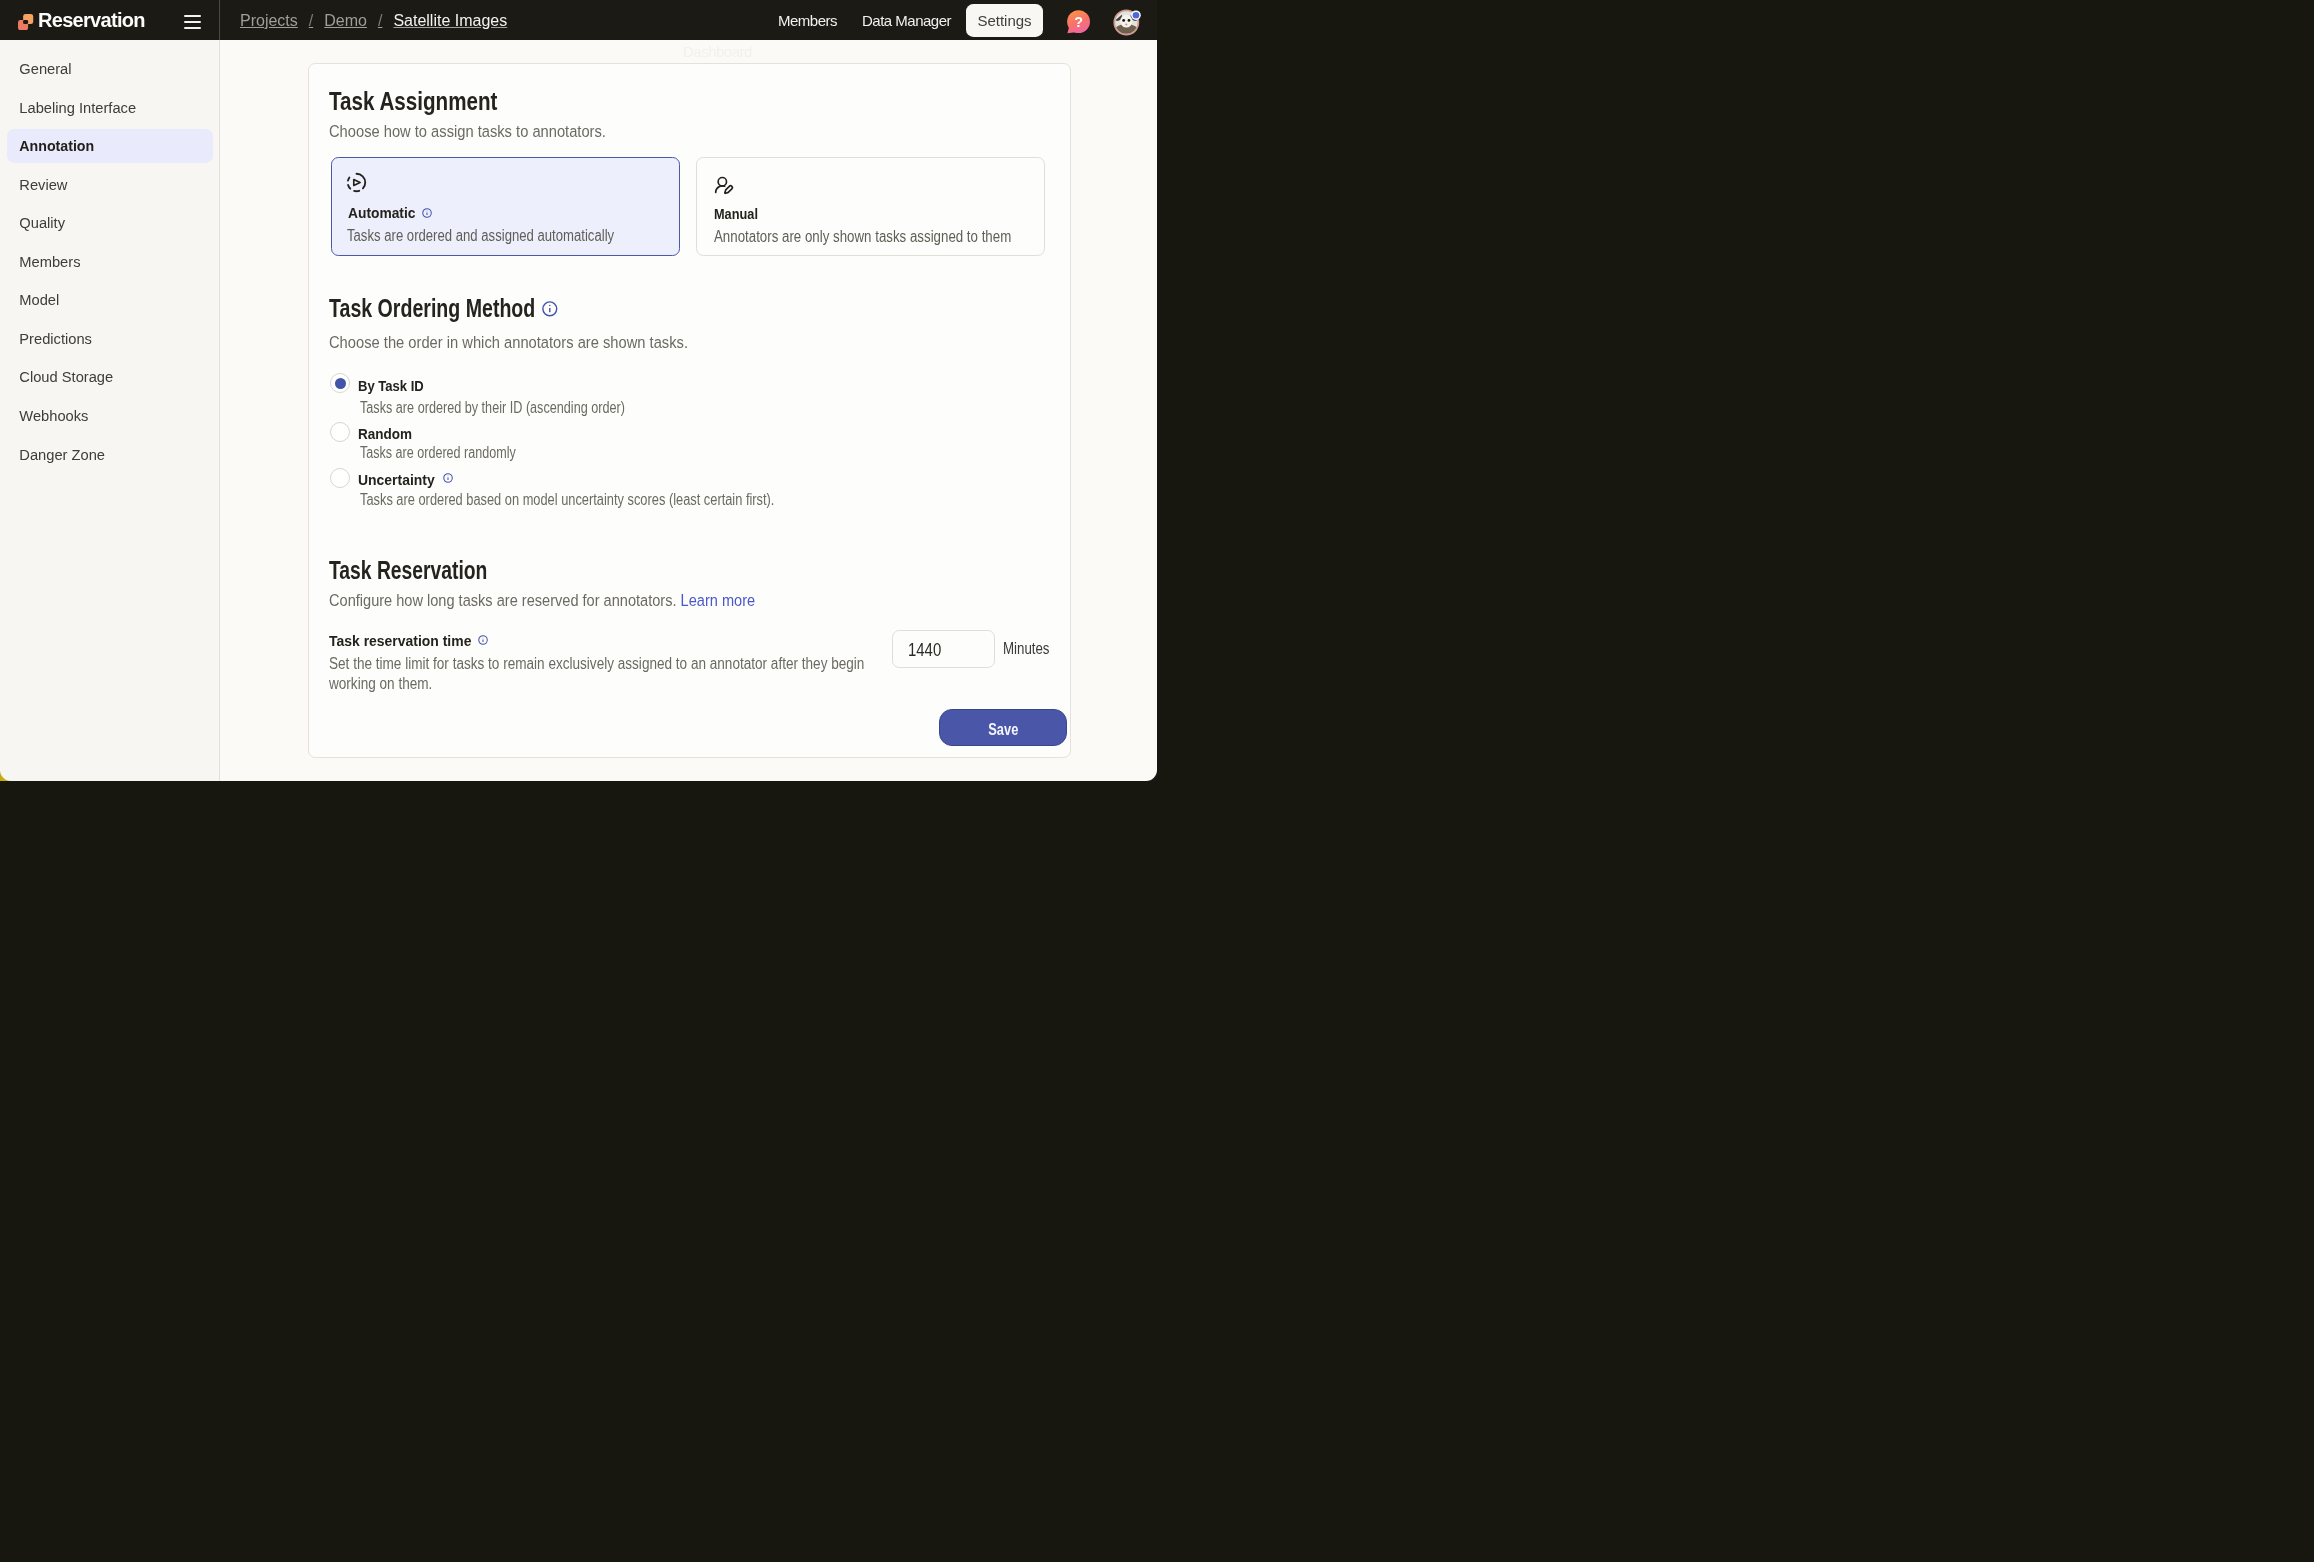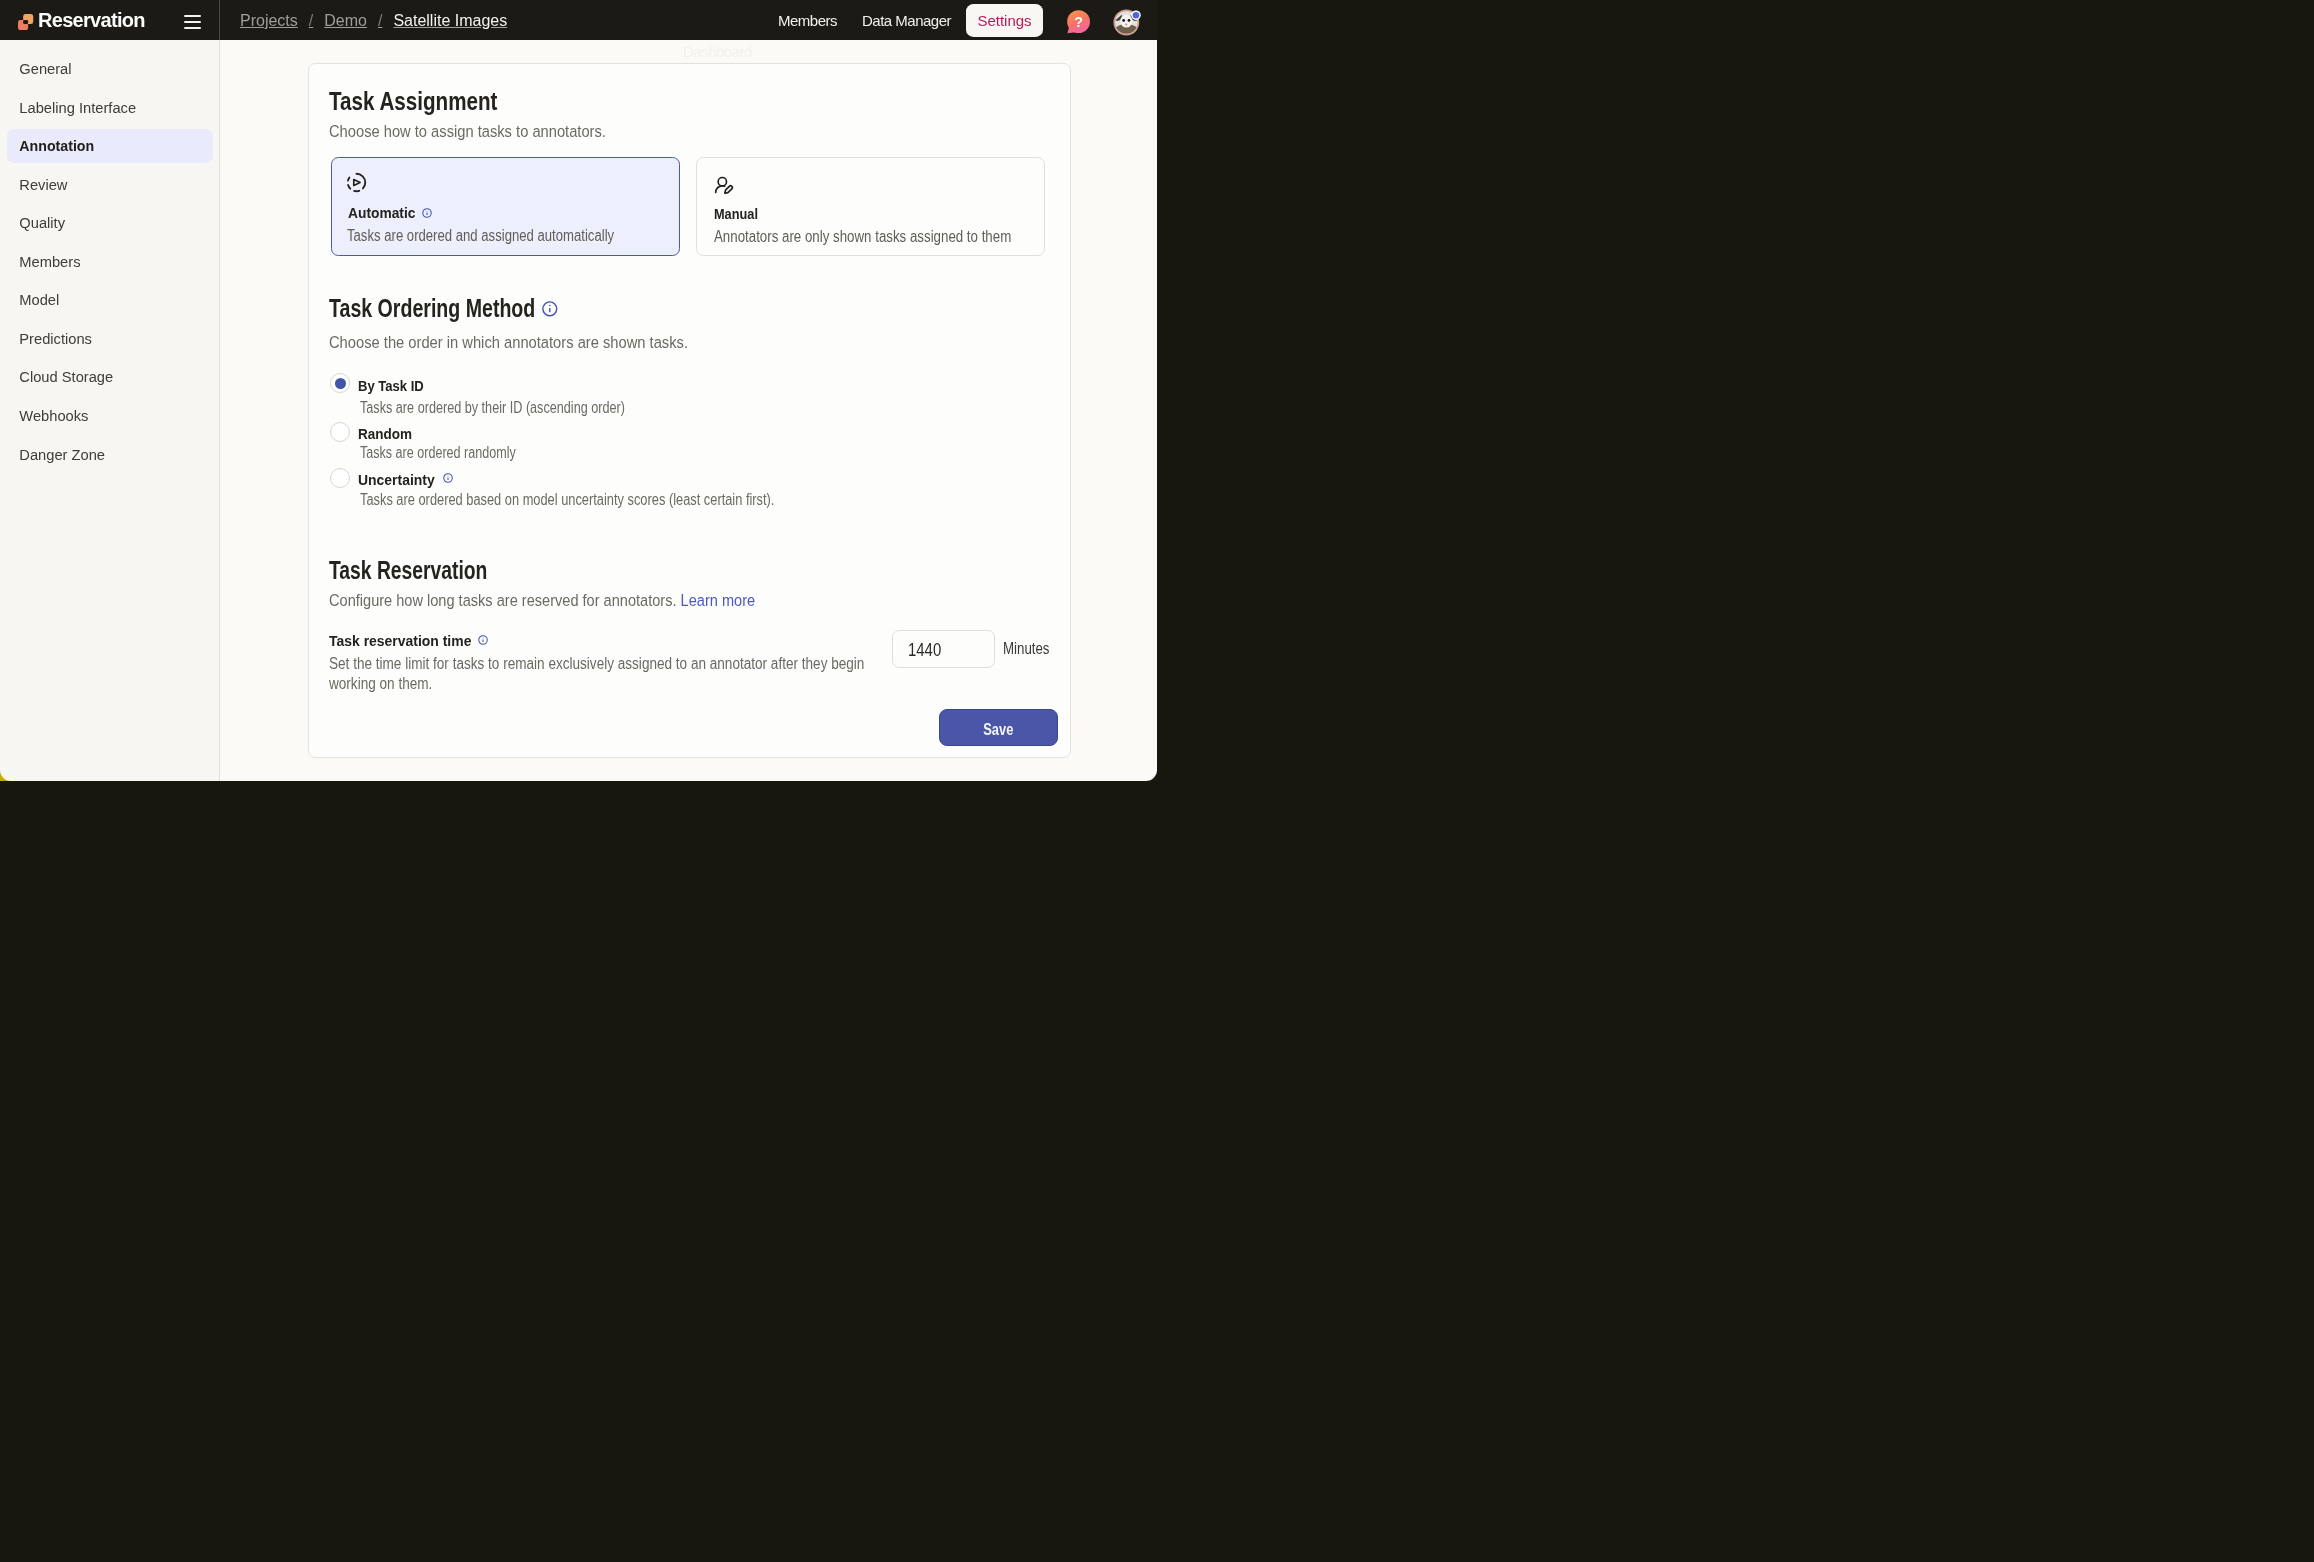--- a/index.html
+++ b/index.html
@@ -16,21 +16,21 @@
   .hdr { position:absolute; left:0; top:0; width:1157px; height:40px; background:#1b1a15; }
   .hdr .divider { position:absolute; left:219px; top:0; width:0.9px; height:40px; background:#4a4943; }
   .logo { position:absolute; left:18.4px; top:13.8px; }
   .logoname { position:absolute; left:38px; top:0; height:40px; line-height:41px; color:#fcfcfa; font-size:20px; font-weight:600; letter-spacing:-0.7px; }
   .burger { position:absolute; left:184px; top:14.7px; width:17.4px; }
   .burger div { height:2.4px; background:#f5f4f0; border-radius:1.8px; margin-bottom:3.8px; }
   .crumbs { position:absolute; left:240px; top:0; height:28px; line-height:41px; font-size:16px; color:#a09e98;text-decoration:underline; }
   .crumbs .sep { margin:0 11px; color:#7c7b74; }
   .crumbs .cur { color:#f4f3ef; }
   .nav { position:absolute; top:0; height:40px; line-height:41px; font-size:15px; color:#f2f1ed; letter-spacing:-0.5px; }
-  .settings { position:absolute; left:966px; top:3.7px; width:77px; height:33px; background:#f8f7f3; border-radius:7.3px; color:#be185d; font-size:15px; text-align:center; line-height:33px; }
+  .settings { position:absolute; left:966px; top:3.7px; width:77px; height:33px; background:#f8f7f3; border-radius:7.3px; color:#404040; font-size:15px; text-align:center; line-height:33px; }
 
   
   .side { position:absolute; left:0; top:40px; width:220px; height:741px; background:#f7f6f2; border-right:0.9px solid #e2e0d8; }
   .side .item { position:absolute; left:7.3px; width:206px; height:34px; line-height:34px; padding-left:12px; font-size:14.7px; color:#3e3d38; border-radius:7.3px; }
   .side .item.sel { background:#e9eafb; color:#21201c; font-weight:700; font-size:14.2px; }
 
   
   .main { position:absolute; left:220px; top:40px; width:937px; height:741px; background:#fbfaf7; }
   .card { position:absolute; left:308px; top:63px; width:763px; height:695px; background:#fdfdfb; border:0.9px solid #e5e2da; border-radius:7.3px; }
   h2 { font-size:25px; font-weight:700; color:#24231e; display:inline-block; transform-origin:0 0; white-space:pre; }
@@ -40,21 +40,21 @@
   .opt.man { left:696px; background:#fdfdfb; border:0.9px solid #e0ded6; }
   .opt .ttl { position:absolute; font-size:15px; font-weight:700; color:#23221d; }
   .opt .dsc { position:absolute; font-size:15.6px; color:#5f5e57; }
   .radio { position:absolute; left:330px; width:20px; height:20px; border:0.9px solid #d9d6cd; border-radius:50%; background:#fff; }
   .radio.sel::after { content:""; position:absolute; left:3.7px; top:3.7px; width:11px; height:11px; border-radius:50%; background:#4254a8; }
   .rlab { position:absolute; left:358px; font-size:15px; font-weight:700; color:#23221d; }
   .rsub { position:absolute; left:360px; font-size:15.6px; color:#6b6a62; }
   .link { color:#4a58c9; }
   .inp { position:absolute; left:892px; top:630px; width:103px; height:38px; border:0.9px solid #e0ddd4; border-radius:7.3px; background:#fdfdfb; font-size:18px; color:#2b2a24; line-height:39px; padding-left:14.7px; }
   .minutes { position:absolute; left:1003px; top:640px; font-size:16px; color:#3b3a34; }
-  .save { position:absolute; left:939px; top:709px; width:119px; height:37px; background:#4a57a8; border:1.4px solid #3a478a; border-radius:8px; color:#f4f5fb; font-size:16.5px; font-weight:700; text-align:center; line-height:38px; }
+  .save { position:absolute; left:939px; top:709px; width:128px; height:37px; background:#4a57a8; border:1.4px solid #3a478a; border-radius:13px; color:#f4f5fb; font-size:16.5px; font-weight:700; text-align:center; line-height:38px; }
   .info { position:absolute; }
 </style>
 </head>
 <body>
   <div class="corner yl"></div>
   <div class="corner dk"></div>
   <div class="app">
     <div class="side">
       <div class="item" style="top:12px;">General</div>
       <div class="item" style="top:51px;">Labeling Interface</div>

